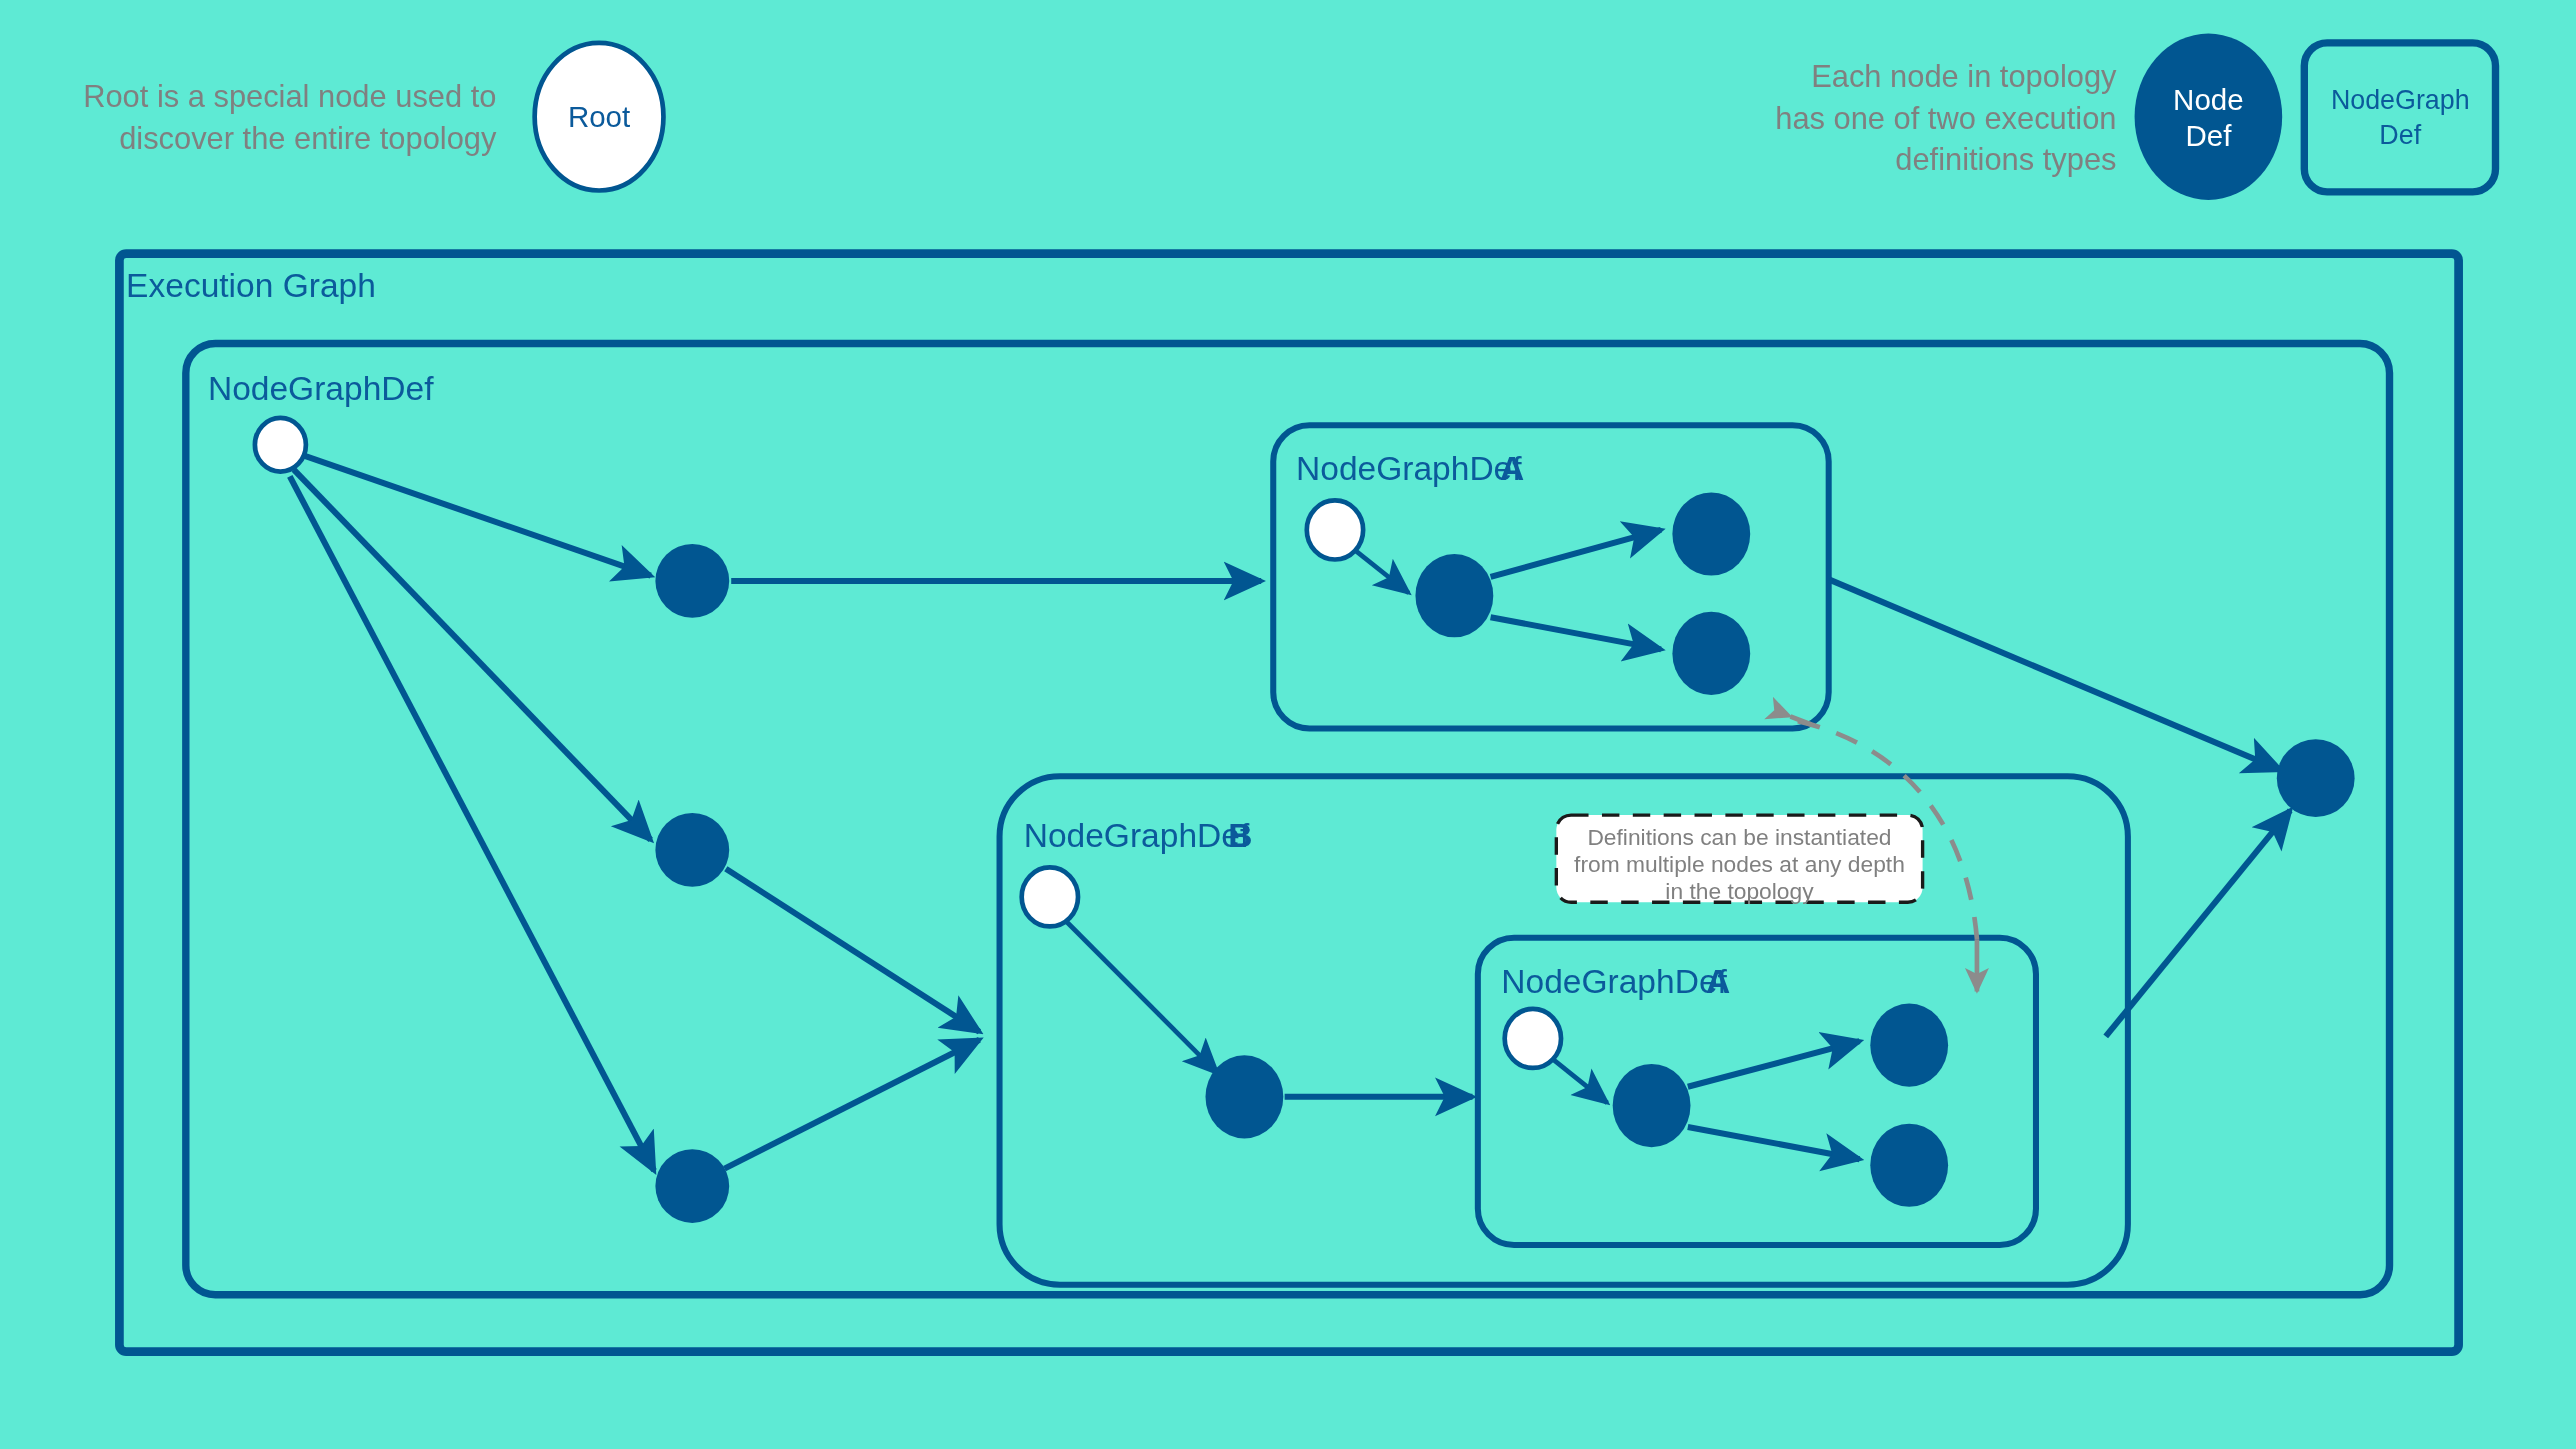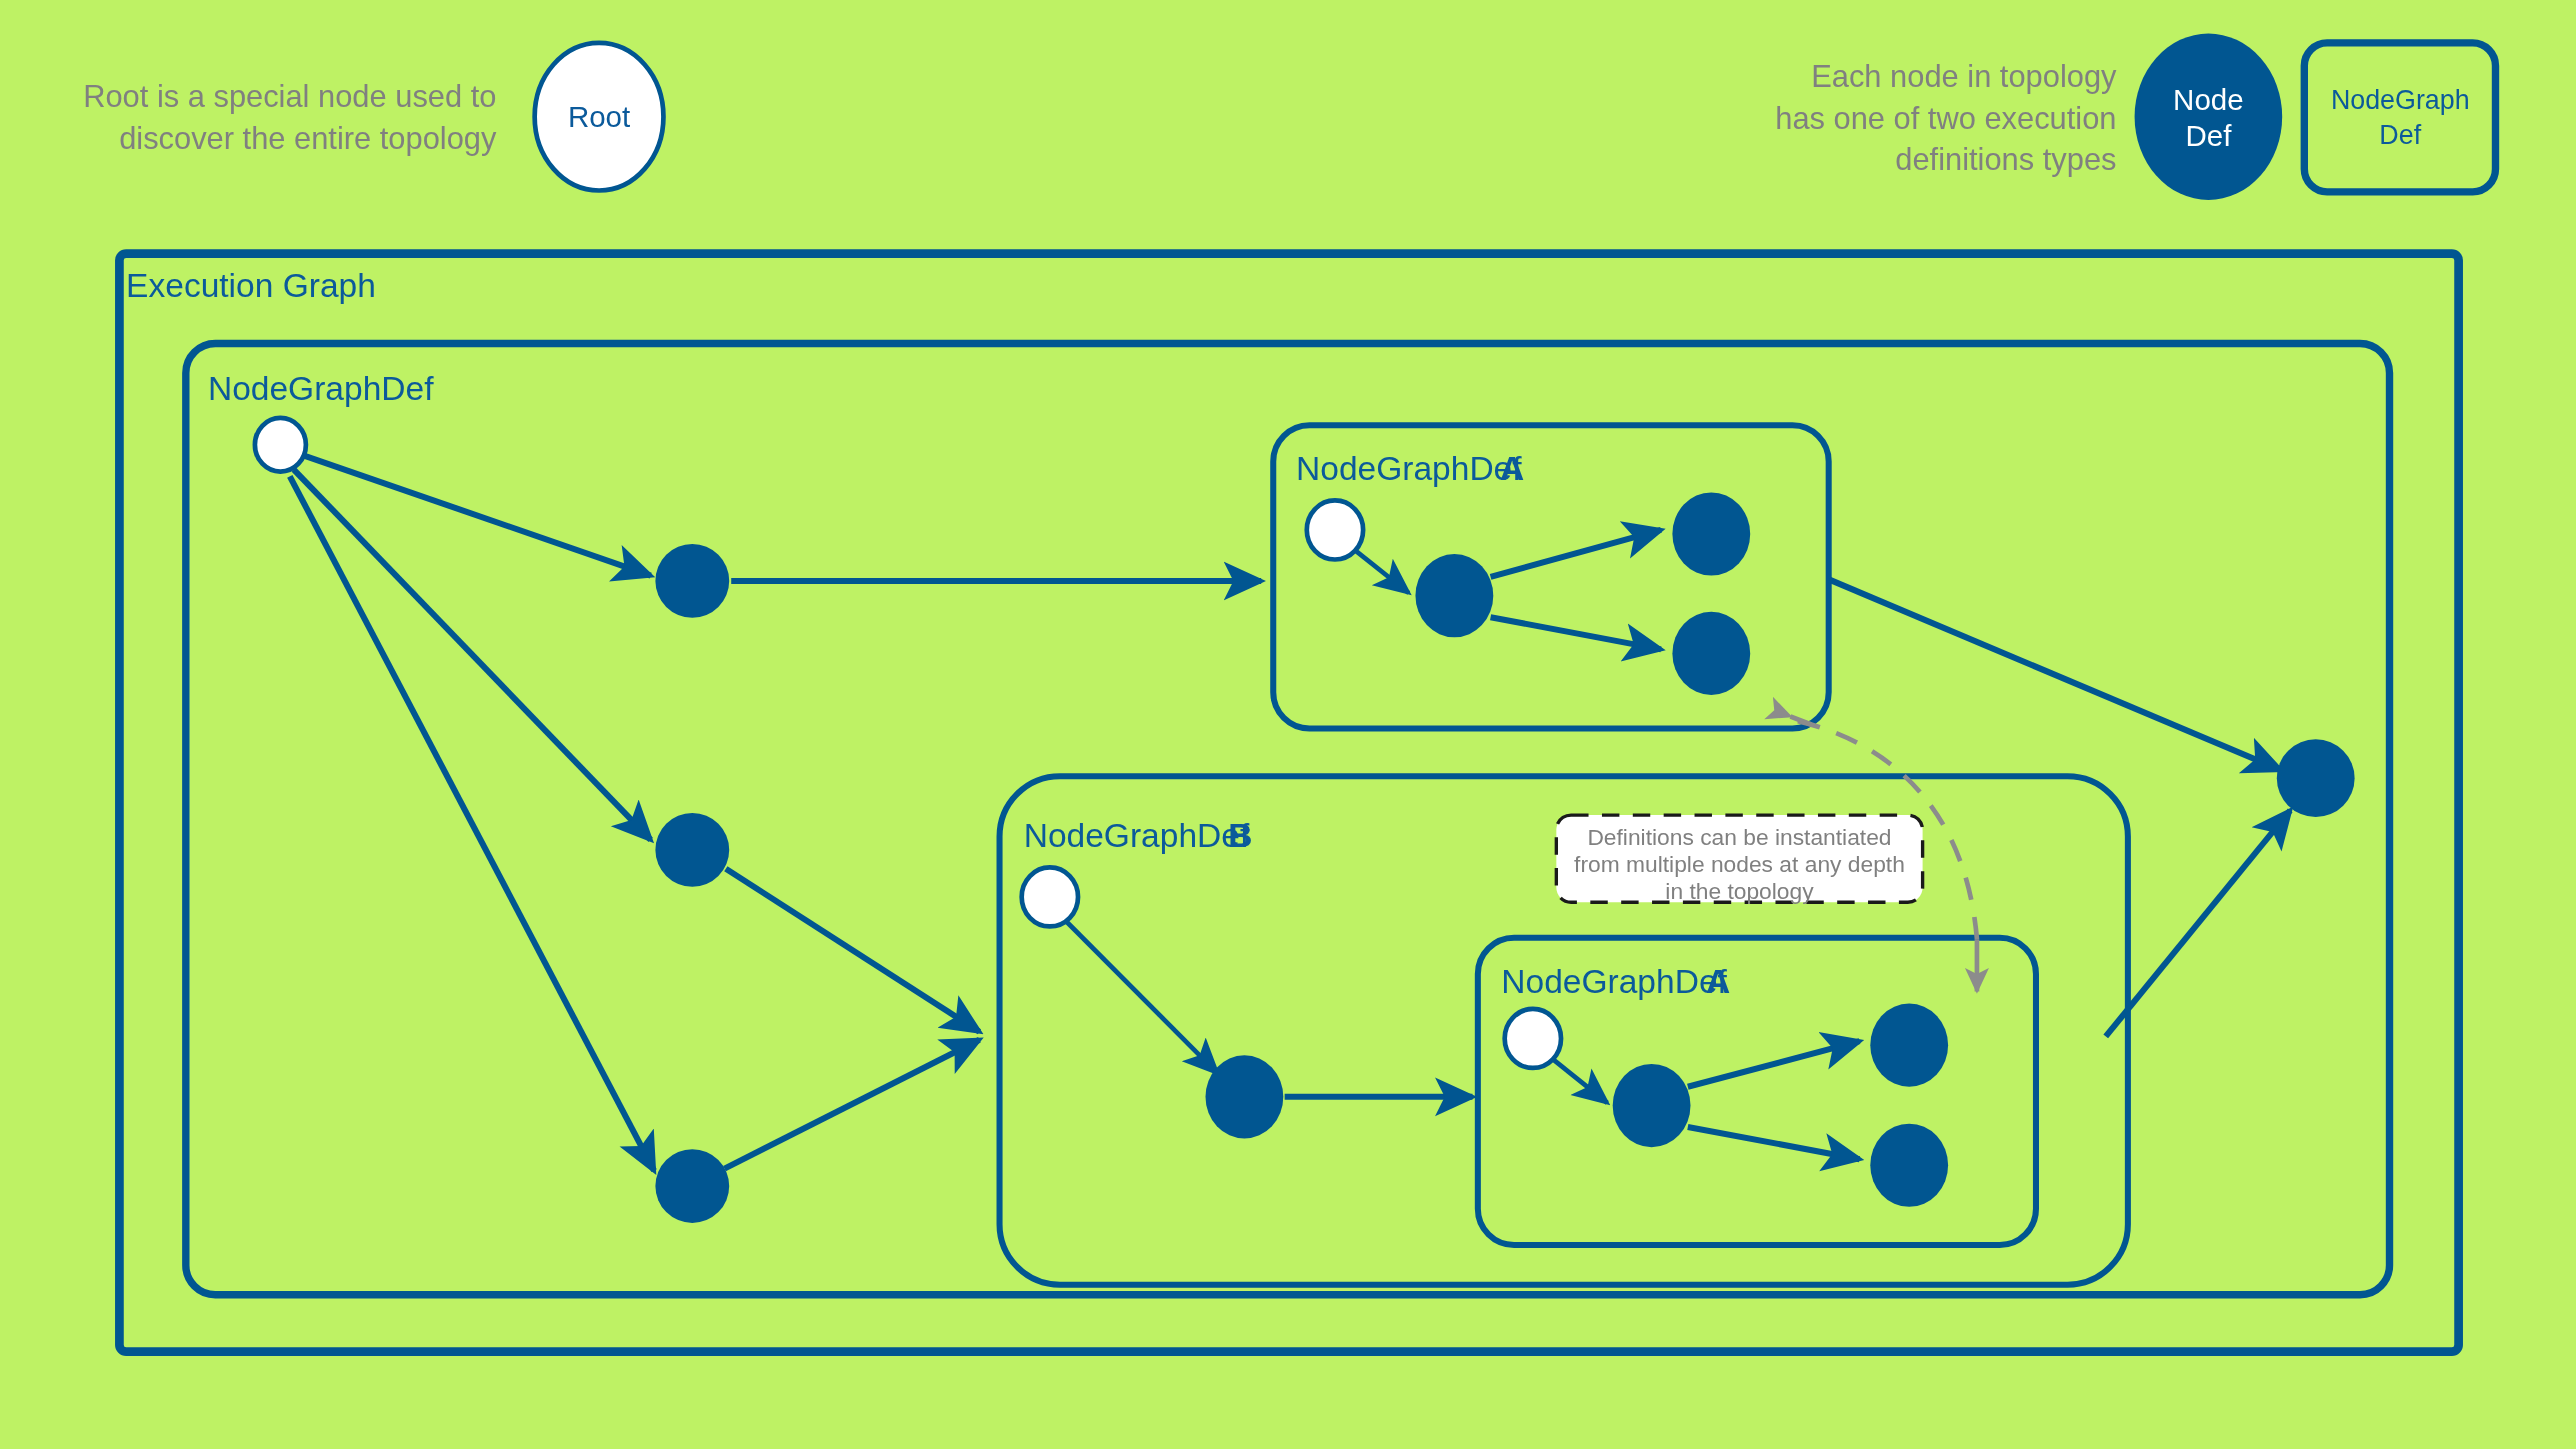--- a/index.html
+++ b/index.html
@@ -10,21 +10,21 @@
   body {
     width: 2576px;
     height: 1449px;
     font-family: "Liberation Sans", sans-serif;
     overflow: hidden;
   }
   #stage {
     position: relative;
     width: 2576px;
     height: 1449px;
-    background: #bef264;
+    background: #5eead4;
   }
   svg.diagram {
     position: absolute;
     left: 0;
     top: 0;
     width: 2576px;
     height: 1449px;
   }
   .legend-text {
     fill: #808080;

